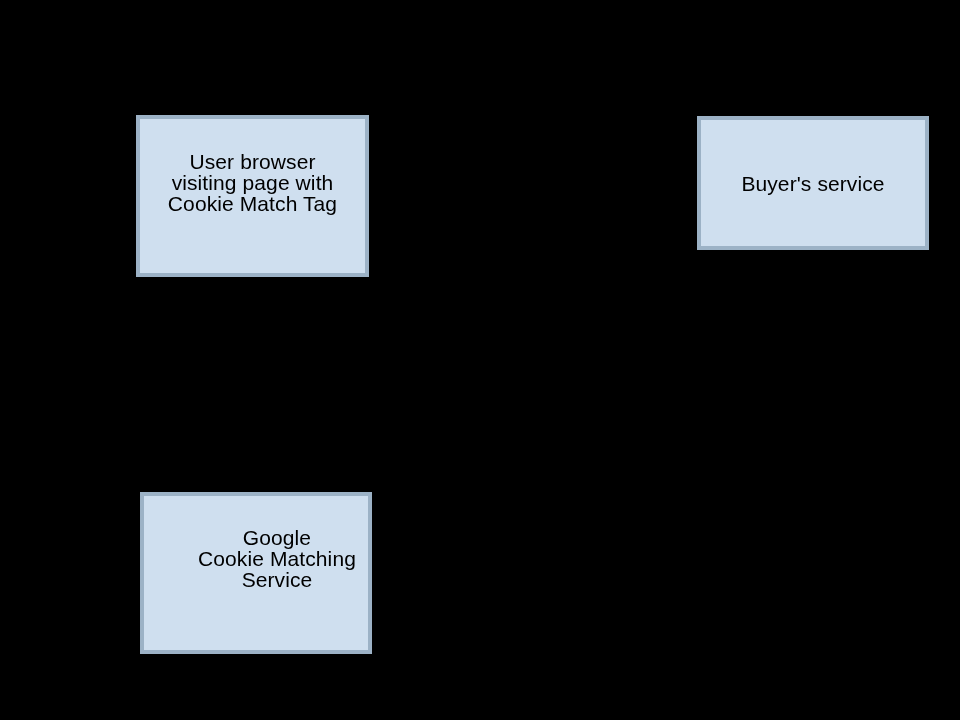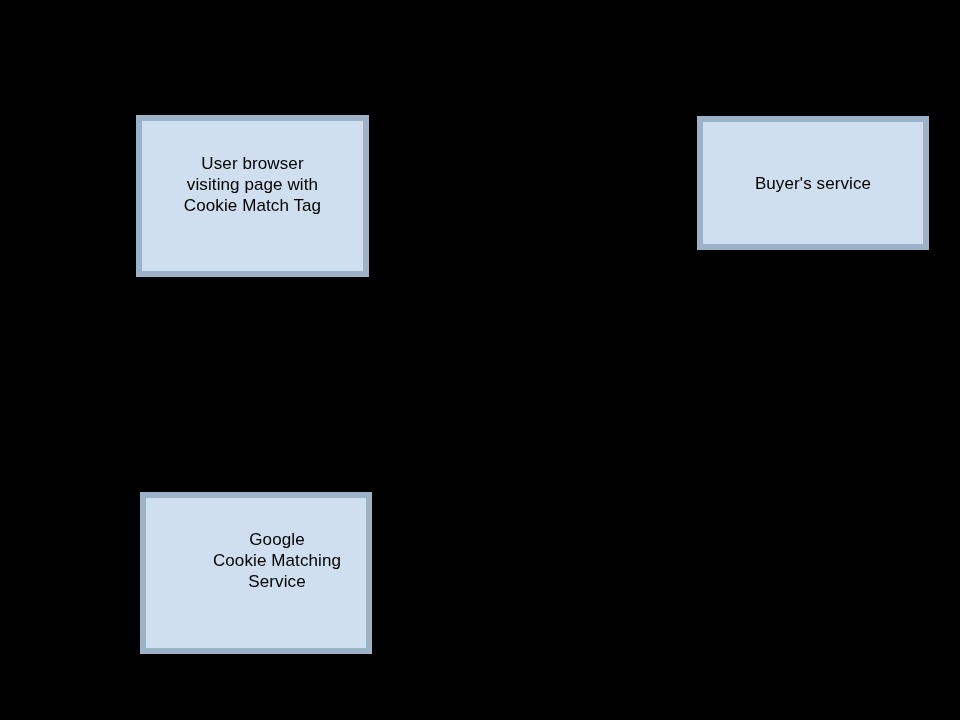--- a/index.html
+++ b/index.html
@@ -16,24 +16,24 @@
     overflow: hidden;
     font-family: "Liberation Sans", sans-serif;
     -webkit-font-smoothing: antialiased;
   }
 
   
   .node {
     position: absolute;
     box-sizing: border-box;
     background: #cfdfef;
-    border: 6px solid #ec4899;
+    border: 4px solid #ec4899;
     display: flex;
     color: #000000;
-    font-size: 17px;
+    font-size: 21px;
     line-height: 21px;
     text-align: center;
     letter-spacing: 0.1px;
     white-space: pre-line;
     user-select: none;
   }
   .node.align-top    { align-items: flex-start; }
   .node.align-center { align-items: center; }
 
   .node-label {

